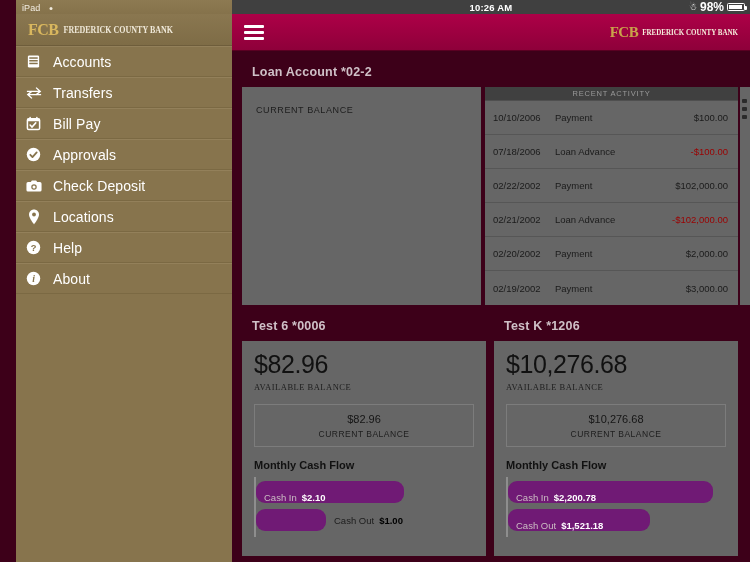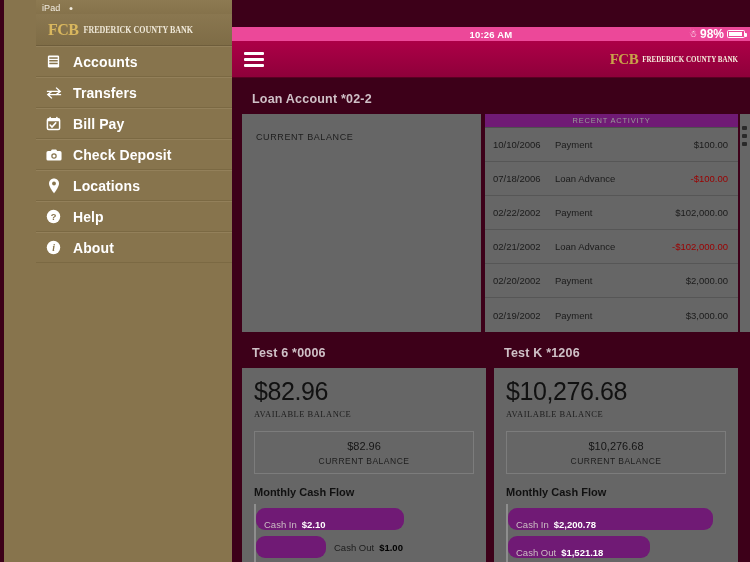--- a/index.html
+++ b/index.html
@@ -6,25 +6,24 @@
   html, body {
     width: 750px; height: 562px;
     overflow: hidden;
     font-family: "Liberation Sans", sans-serif;
     background: #3d0019;
   }
   .screen { position: relative; width: 750px; height: 562px; overflow: hidden; }
 
   
   .sidebar {
-    position: absolute; left: 4px; top: 0;
+    position: absolute; left: 16px; top: 0;
     width: 232px; height: 562px;
     background: #87744d;
     border-right: 2px solid #6d5c3a;
-    padding-left: 32px;
   }
   .sb-status {
     height: 14px; padding: 1px 6px 0 6px;
     display: flex; align-items: center; gap: 5px;
     background: linear-gradient(180deg,#8d7a52 0%, #85724b 100%);
   }
   .sb-status-text { font-size: 9px; color: #f2ede2; letter-spacing: .1px; }
   .wifi-ic { display:inline-block; width:11px; height:9px; position:relative; }
   .wifi-ic i {
     position:absolute; left:50%; border:1.2px solid #f0ead f; border-color:#f1ebde;
@@ -54,35 +53,35 @@
   }
 
   .sb-item {
     height: 31px; display: flex; align-items: center;
     padding-left: 9px; gap: 11px;
     border-bottom: 1px solid #7b6943;
     border-top: 1px solid #93805a;
     cursor: pointer;
   }
   .sb-item:first-of-type { border-top: none; }
-  .sb-label { font-size: 14px; color: #ffffff; font-weight: bold; letter-spacing: .1px; }
+  .sb-label { font-size: 14px; color: #ffffff; font-weight: normal; letter-spacing: .1px; }
   .sb-icon { width: 17px; height: 17px; display:flex; align-items:center; justify-content:center; flex:0 0 17px; }
   .sb-icon svg { display:block; }
   .sb-filler { flex: 1; }
 
   
   .main {
     position: absolute; left: 232px; top: 0;
     width: 518px; height: 562px;
     background: #3d0019;
   }
   .statusbar {
     height: 14px; position: relative;
-    background: #ec4899;
-    display: flex; align-items: center; justify-content: center; margin-top: 27px;
+    background: #404040;
+    display: flex; align-items: center; justify-content: center;
   }
   .sb-time { font-size: 9.5px; color: #fff; font-weight: bold; letter-spacing: .2px; }
   .sb-right {
     position: absolute; right: 5px; top: 0; height: 14px;
     display: flex; align-items: center; gap: 3px;
   }
   .sb-batt-text { font-size: 12px; color: #fff; font-weight: bold; }
   .batt {
     width: 18px; height: 8px; border: 1px solid #fff; border-radius: 1.5px;
     position: relative; padding: 1px;
@@ -119,21 +118,21 @@
 
   
   .loan-card { width: 496px; }
   .loan-body { height: 218px; }
   .loan-left { width: 243px; padding: 13px 0 0 14px; border-right: 4px solid #3d0019; }
   .big-amt { font-size: 30px; color: #111; font-weight: normal; letter-spacing: -.5px; line-height: 1; }
   .amt-label { font-size: 9px; color: #1d1d1d; letter-spacing: .6px; margin-top: 5px; }
 
   .loan-right { flex: 1; display: flex; flex-direction: column; }
   .act-head {
-    height: 14px; background: #701a75;
+    height: 14px; background: #404040;
     display: flex; align-items: center; justify-content: center;
     font-size: 7.5px; color: #9a9a9a; letter-spacing: .8px;
     border-bottom: 1px solid #4f4f4f;
   }
   .act-row {
     height: 34px; display: flex; align-items: center;
     border-bottom: 1px solid #565656;
     padding: 0 10px 0 8px; font-size: 9.5px; color: #1b1b1b;
   }
   .act-row:last-child { border-bottom: none; }
@@ -227,20 +226,29 @@
             <rect x="1.5" y="3" width="13" height="11.5" rx="1.5" fill="none" stroke="#fff" stroke-width="1.6"></rect>
             <rect x="1.5" y="3" width="13" height="2.6" fill="#fff"></rect>
             <rect x="3.6" y="0.8" width="1.6" height="3.2" rx=".7" fill="#fff"></rect>
             <rect x="10.8" y="0.8" width="1.6" height="3.2" rx=".7" fill="#fff"></rect>
             <path d="M4.4 9.6l2 2.1 4-4.4" stroke="#fff" stroke-width="1.7" fill="none" stroke-linecap="round"></path>
           </svg>
       </span>
       <span class="sb-label">Bill Pay</span>
     </div>
 
+    <div class="sb-item">
+      <span class="sb-icon">
+        <svg width="15" height="15" viewBox="0 0 16 16">
+            <circle cx="8" cy="8" r="7.2" fill="#fff"></circle>
+            <path d="M4.6 8.3l2.3 2.4 4.5-5" stroke="#87744d" stroke-width="1.9" fill="none" stroke-linecap="round" stroke-linejoin="round"></path>
+          </svg>
+      </span>
+      <span class="sb-label">Approvals</span>
+    </div>
 
     <div class="sb-item">
       <span class="sb-icon">
         <svg width="16" height="14" viewBox="0 0 18 14">
             <rect x="0.5" y="2.6" width="17" height="10.6" rx="1.8" fill="#fff"></rect>
             <path d="M5.4 2.6l1.2-1.8h4.8l1.2 1.8z" fill="#fff"></path>
             <circle cx="9" cy="8" r="3.1" fill="#87744d"></circle>
             <circle cx="9" cy="8" r="1.7" fill="#fff"></circle>
           </svg>
       </span>

